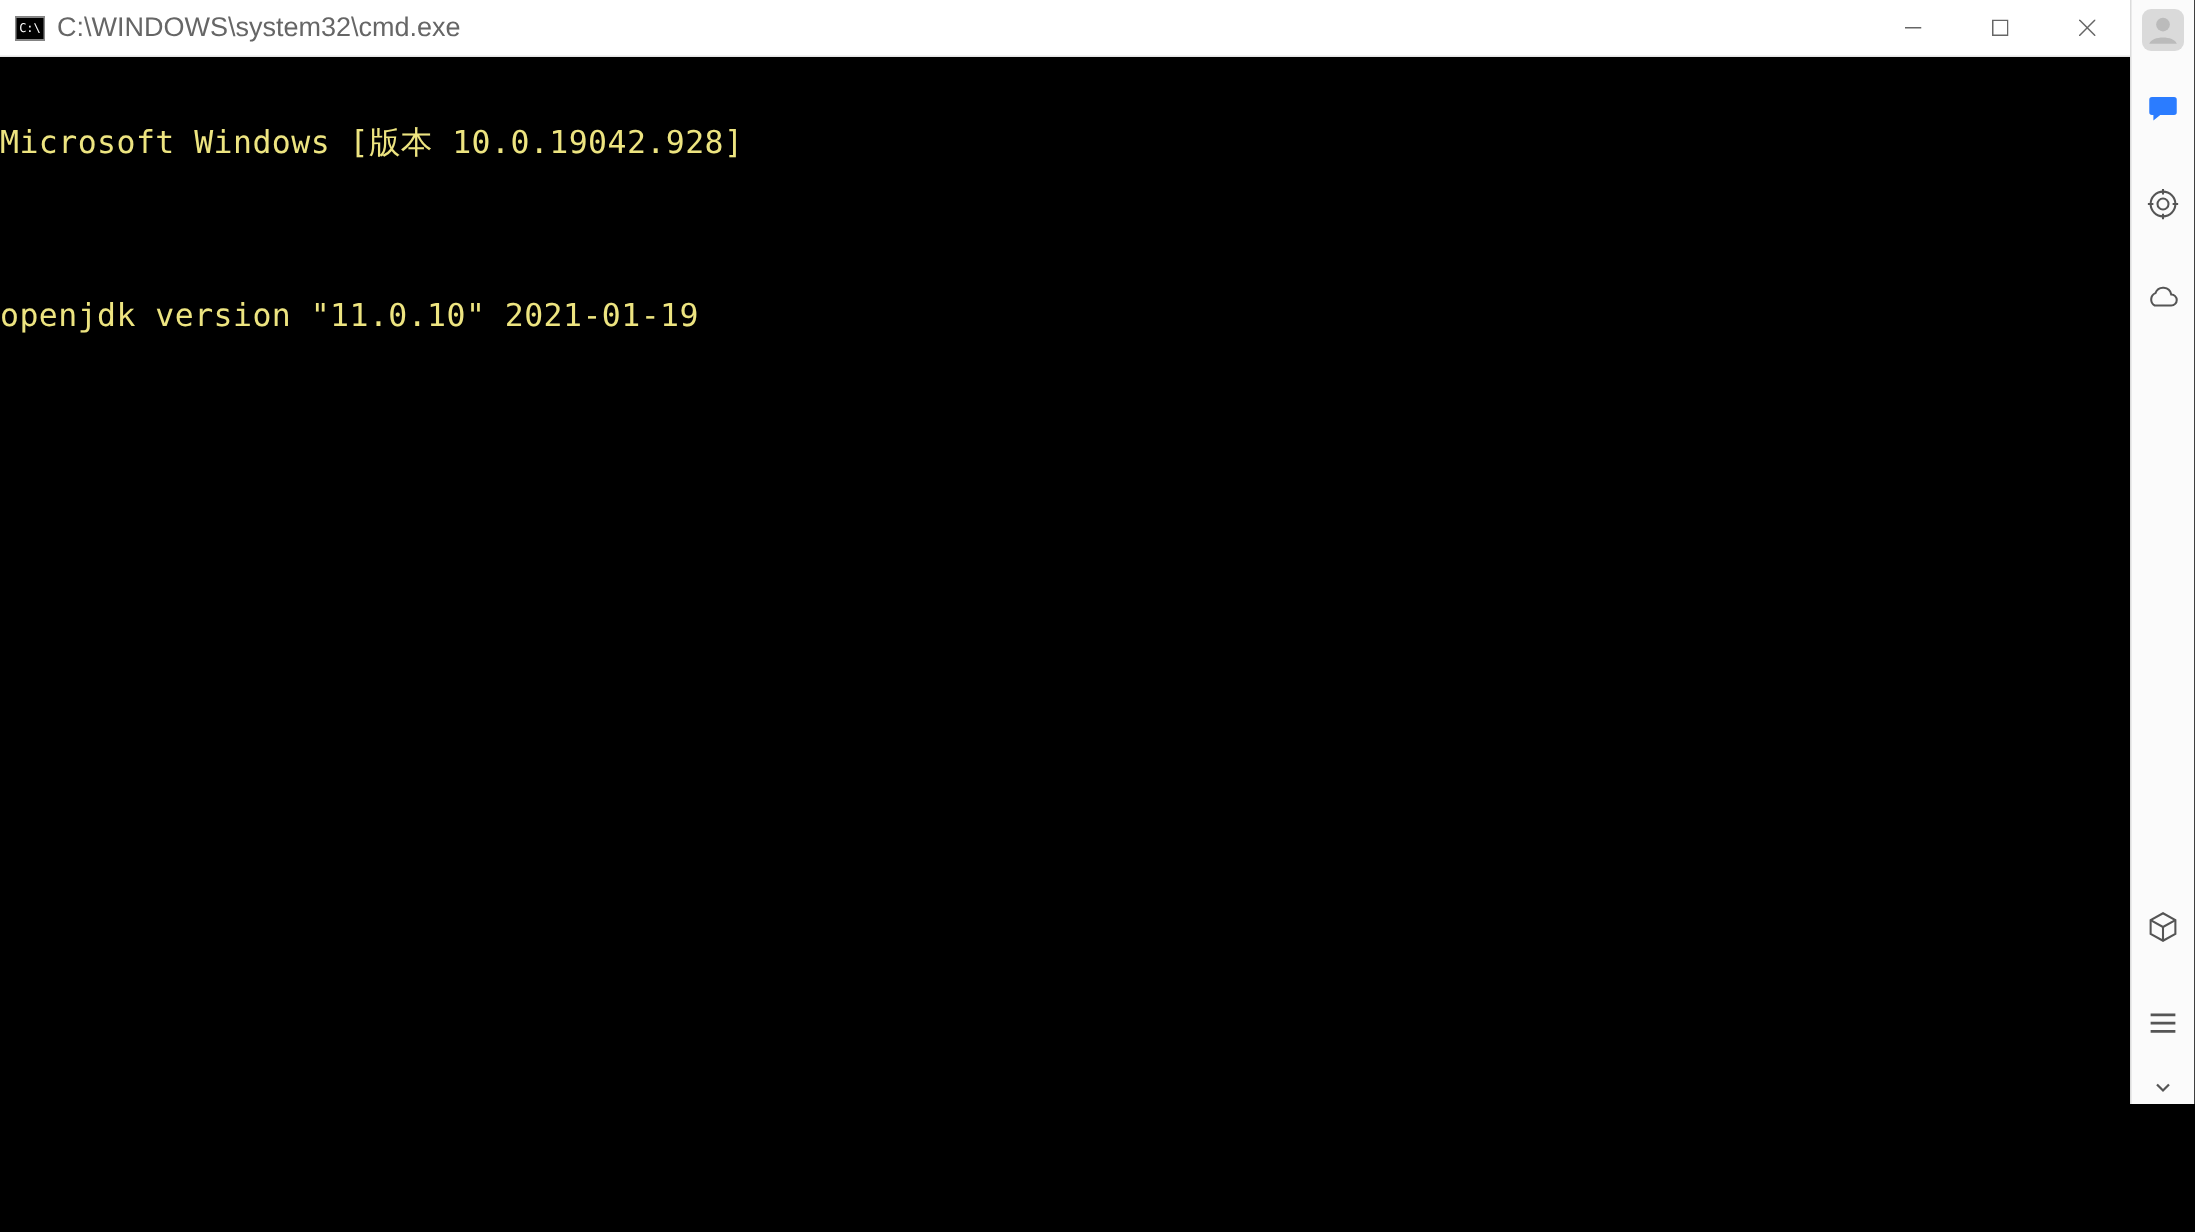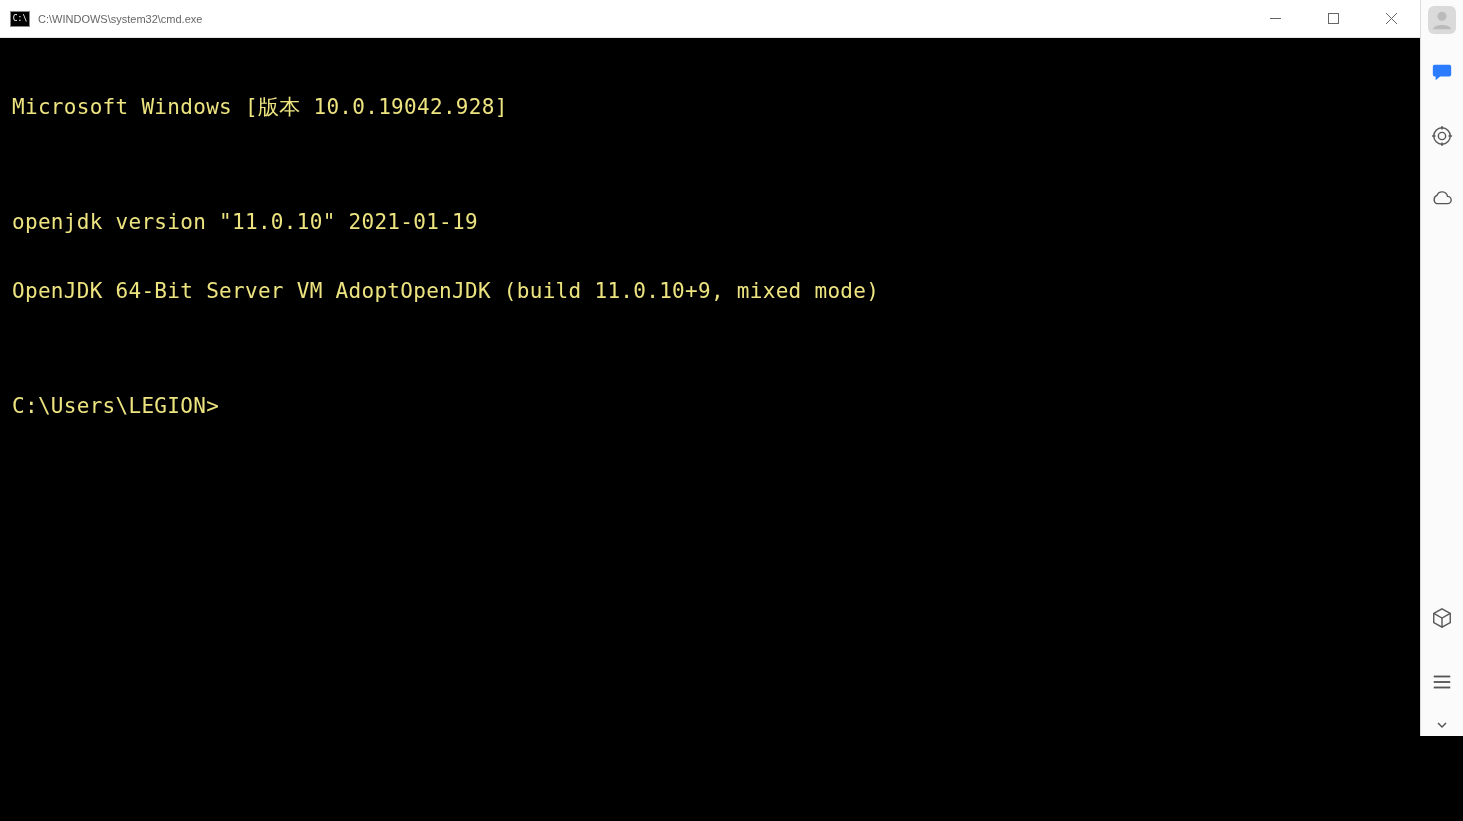--- a/index.html
+++ b/index.html
@@ -34,21 +34,21 @@
       margin-right: 8px;
       color: #fff;
       font-size: 8px;
       font-family: monospace;
       display: flex;
       align-items: center;
       justify-content: center;
       border: 1px solid #888;
     }
     .titlebar-text {
-      font-size: 11px;
+      font-size: 18px;
       color: #666;
       flex: 1;
     }
     .window-controls {
       display: flex;
       height: 100%;
     }
     .win-btn {
       width: 58px;
       height: 100%;
@@ -58,21 +58,21 @@
       color: #666;
     }
     .win-btn svg { width: 11px; height: 11px; }
     .terminal {
       flex: 1;
       background: #000;
       color: #ede480;
       font-family: "NSimSun", "SimSun", "Consolas", monospace;
       font-size: 21px;
       line-height: 23px;
-      padding: 12px;
+      padding: 0;
       white-space: pre;
       overflow: hidden;
       letter-spacing: 0.3px;
     }
     .terminal .line { display:block; }
     .right-strip {
       width: 43px;
       height: 736px;
       background: #fbfbfb;
       border-left: 1px solid #dcdcdc;
@@ -118,23 +118,21 @@
             <line x1="0" y1="0" x2="11" y2="11" stroke="#666" stroke-width="1"></line>
             <line x1="11" y1="0" x2="0" y2="11" stroke="#666" stroke-width="1"></line>
           </svg>
       </div>
     </div>
   </div>
   <div class="terminal">
     <span class="line">Microsoft Windows [版本 10.0.19042.928]</span>
     <span class="line"></span>
     <span class="line">openjdk version "11.0.10" 2021-01-19</span>
-    <span class="line">OpenJDK 64-Bit Server VM AdoptOpenJDK (build 11.0.10+9, mixed mode)</span>
     <span class="line"></span>
-    <span class="line">C:\Users\LEGION&gt;</span>
   </div>
 </div>
 
 <div class="right-strip">
   <div class="tool avatar">
     <svg viewBox="0 0 24 24">
         <circle cx="12" cy="8" r="5" fill="#bbb"></circle>
         <path d="M2 22c2-6 18-6 20 0" fill="#bbb"></path>
       </svg>
   </div>

